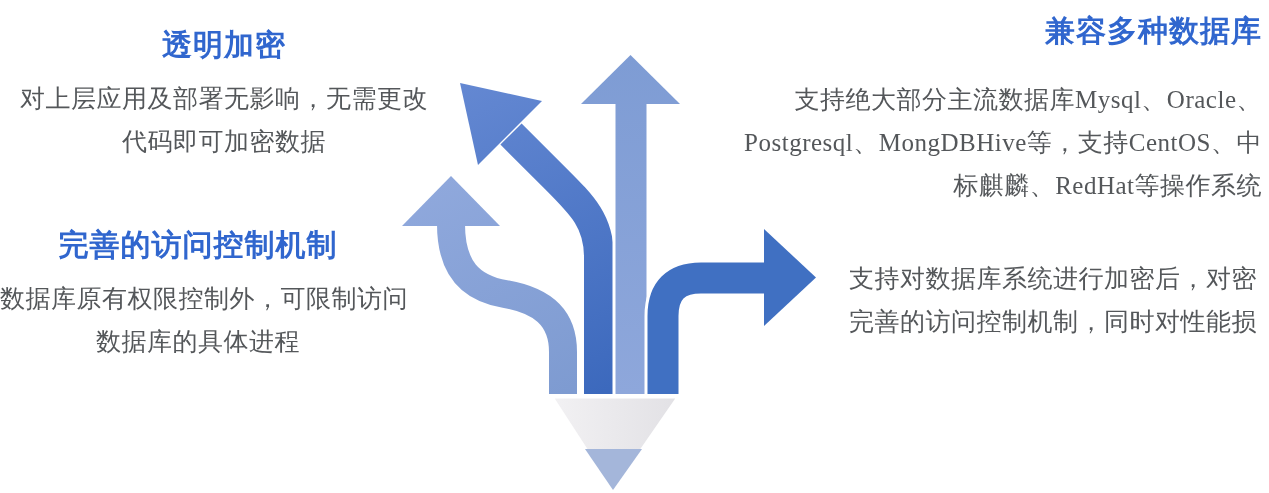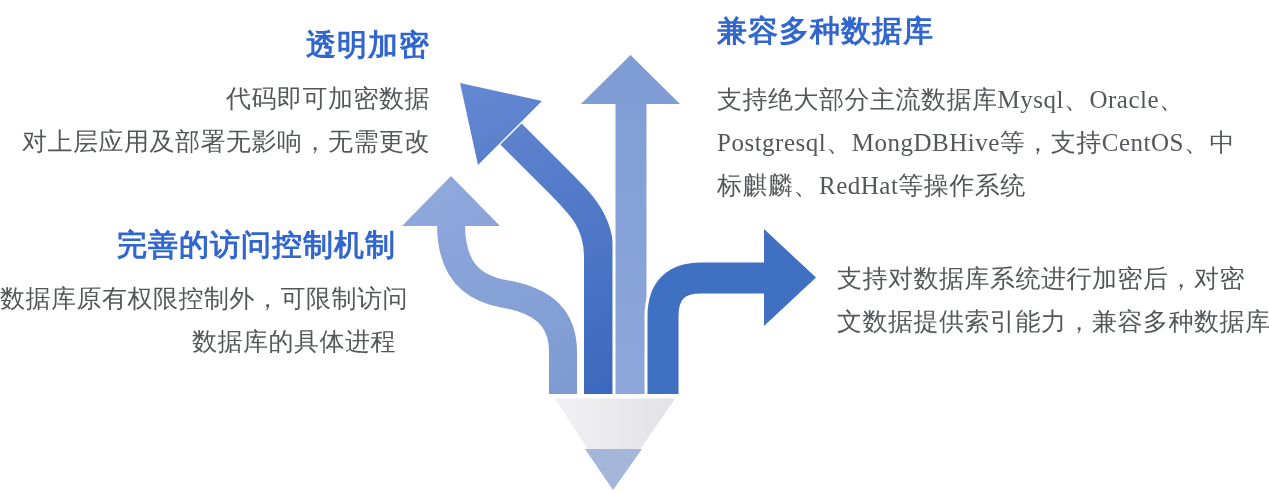--- a/index.html
+++ b/index.html
@@ -27,22 +27,22 @@
   .feature .body-lines {
     margin-top: 13px;
   }
   .feature .line {
     font-size: 25px;
     color: var(--body-text, #54575A);
     line-height: 43px;
     letter-spacing: 0.5px;
     white-space: nowrap;
   }
-  .align-right { text-align: right; }
-  .align-left  { text-align: left; }
+  .align-right { text-align: center; }
+  .align-left  { text-align: right; }
 
   #feature-transparent { left: 18px;  top: 26px;  width: 412px; }
   #feature-databases   { left: 717px; top: 12px;  width: 545px; }
   #feature-access      { left: 0px;   top: 226px; width: 396px; }
   #feature-search      { left: 837px; top: 244px; width: 420px; }
   #feature-search .body-lines { }
   #feature-databases .body-lines { margin-top: 28px; font-family: Liberation Serif, serif; }
 
   .graphic {
     position: absolute;
@@ -53,22 +53,22 @@
   }
 </style>
 </head>
 <body>
 
 <div class="canvas">
 
   <div class="feature align-right" id="feature-transparent">
     <div class="title">透明加密</div>
     <div class="body-lines">
+      <div class="line">对上层应用及部署无影响，无需更改</div>
       <div class="line">代码即可加密数据</div>
-      <div class="line">对上层应用及部署无影响，无需更改</div>
     </div>
   </div>
 
   <div class="feature align-left" id="feature-databases">
     <div class="title">兼容多种数据库</div>
     <div class="body-lines">
       <div class="line">支持绝大部分主流数据库Mysql、Oracle、</div>
       <div class="line">Postgresql、MongDBHive等，支持CentOS、中</div>
       <div class="line">标麒麟、RedHat等操作系统</div>
     </div>
@@ -78,21 +78,21 @@
     <div class="title">完善的访问控制机制</div>
     <div class="body-lines">
       <div class="line">数据库原有权限控制外，可限制访问</div>
       <div class="line">数据库的具体进程</div>
     </div>
   </div>
 
   <div class="feature align-left" id="feature-search">
     <div class="body-lines">
       <div class="line">支持对数据库系统进行加密后，对密</div>
-      <div class="line">文数据提供索引能力，兼容多种数据库</div>
+      <div class="line">完善的访问控制机制，同时对性能损</div>
     </div>
   </div>
 
   <svg class="graphic" viewBox="390 40 445 453" xmlns="http://www.w3.org/2000/svg">
     <defs>
       <linearGradient id="gradWood" x1="552" y1="440" x2="678" y2="440" gradientUnits="userSpaceOnUse">
         <stop offset="0" style="stop-color: var(--pencil-wood-light, #F2F1F3)"></stop>
         <stop offset="1" style="stop-color: var(--pencil-wood-dark, #E2E1E5)"></stop>
       </linearGradient>
       <linearGradient id="gradA" x1="451" y1="176" x2="563" y2="394" gradientUnits="userSpaceOnUse">

